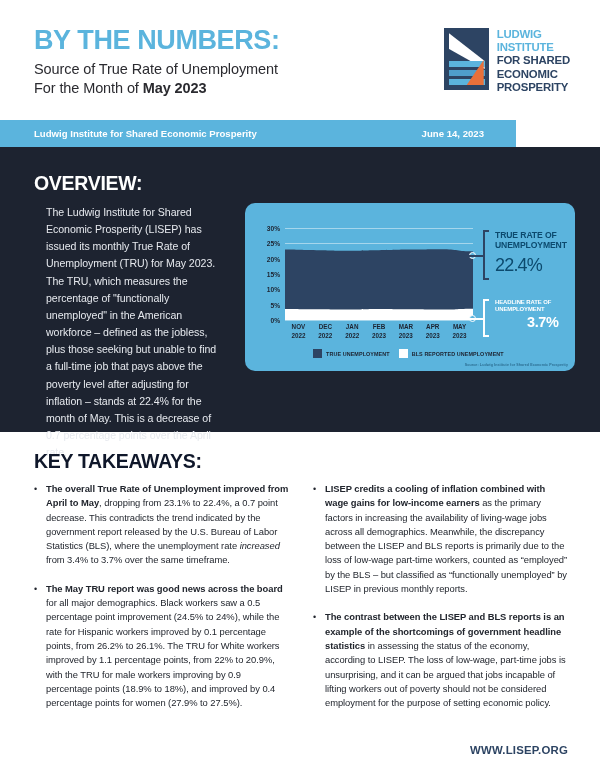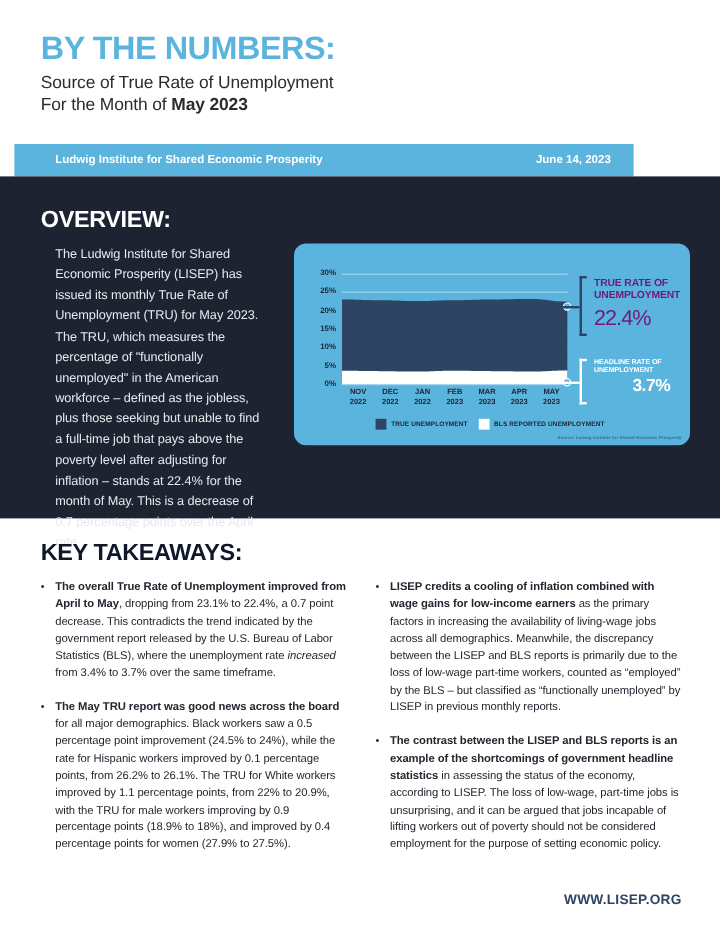--- a/index.html
+++ b/index.html
@@ -86,27 +86,27 @@
     font-weight: bold;
     line-height: 1.16;
     letter-spacing: -0.2px;
   }
   .lw-blue { color: #5bb4dd; }
   .lw-navy { color: #2d4463; }
 
   
   .band {
     position: absolute;
-    top: 120px; left: 12px;
+    top: 120px; left: 0;
     width: 516px; height: 27px;
     background: #5bb4dd;
     display: flex;
     align-items: center;
     justify-content: space-between;
-    padding: 0 19px 0 34px;
+    padding: 0 32px 0 34px;
     color: #ffffff;
     font-size: 9.6px;
     font-weight: bold;
   }
 
   
   .dark {
     position: absolute;
     top: 147px; left: 0;
     width: 600px; height: 285px;
@@ -203,21 +203,21 @@
     right: 7px; bottom: 4px;
     font-size: 3.6px;
     font-weight: bold;
     color: #2d6f93;
     letter-spacing: 0.1px;
   }
 
   
   .callout {
     position: absolute;
-    color: #701a75;
+    color: #0c4a6e;
   }
   .callout .bracket {
     position: absolute;
     left: 0; top: 0;
     width: 6px; height: 100%;
     border-top: 2px solid #2d4463;
     border-left: 2px solid #2d4463;
     border-bottom: 2px solid #2d4463;
   }
   .callout .stem {
@@ -314,20 +314,38 @@
 
   <div class="header">
     <div class="header-text">
       <div class="head-title">BY THE NUMBERS:</div>
       <div class="head-sub">
         <span>Source of True Rate of Unemployment</span><br>
         <span>For the Month of </span><b>May 2023</b>
       </div>
     </div>
 
+    <div class="logo-wrap">
+      <div class="logo-mark">
+        <div class="logo-sail"></div>
+        <div class="logo-bars">
+          <div class="logo-bar lb1"></div>
+          <div class="logo-bar lb2"></div>
+          <div class="logo-bar lb3"></div>
+        </div>
+        <div class="logo-orange"></div>
+      </div>
+      <div class="logo-words">
+        <div class="lw-blue">LUDWIG</div>
+        <div class="lw-blue">INSTITUTE</div>
+        <div class="lw-navy">FOR SHARED</div>
+        <div class="lw-navy">ECONOMIC</div>
+        <div class="lw-navy">PROSPERITY</div>
+      </div>
+    </div>
   </div>
 
   <div class="band">
     <span>Ludwig Institute for Shared Economic Prosperity</span>
     <span>June 14, 2023</span>
   </div>
 
   <div class="dark">
 
     <div class="overview">

